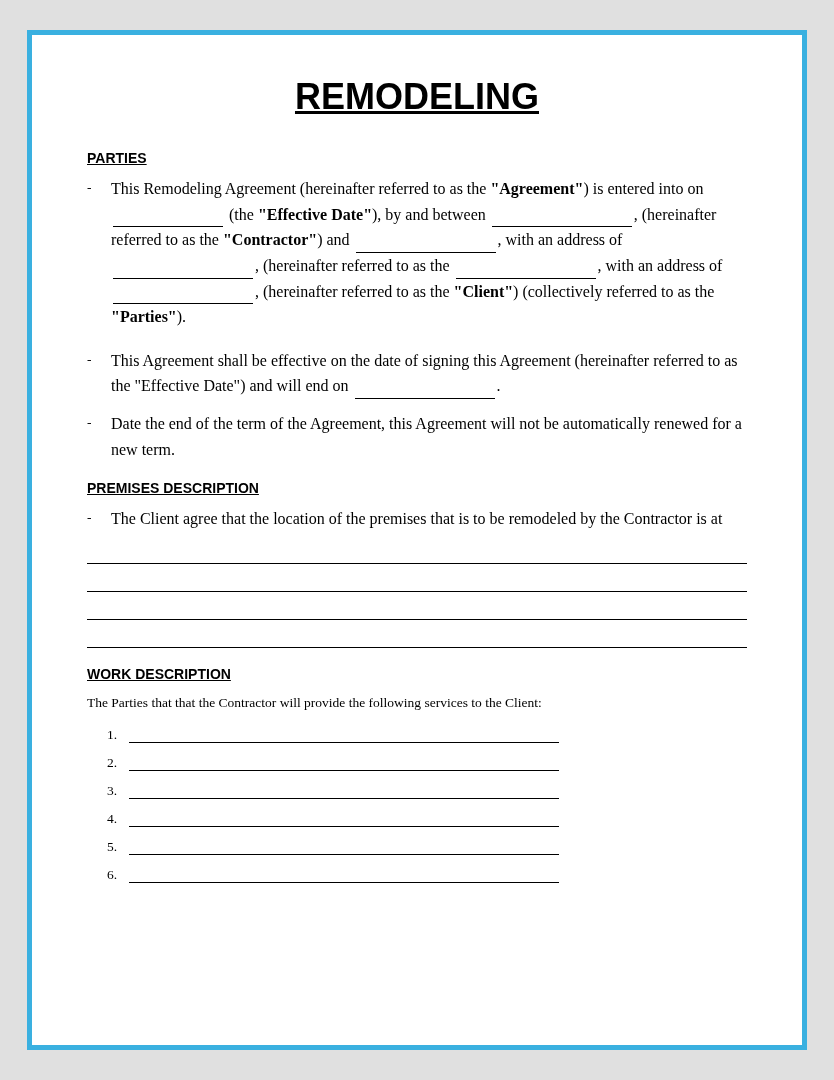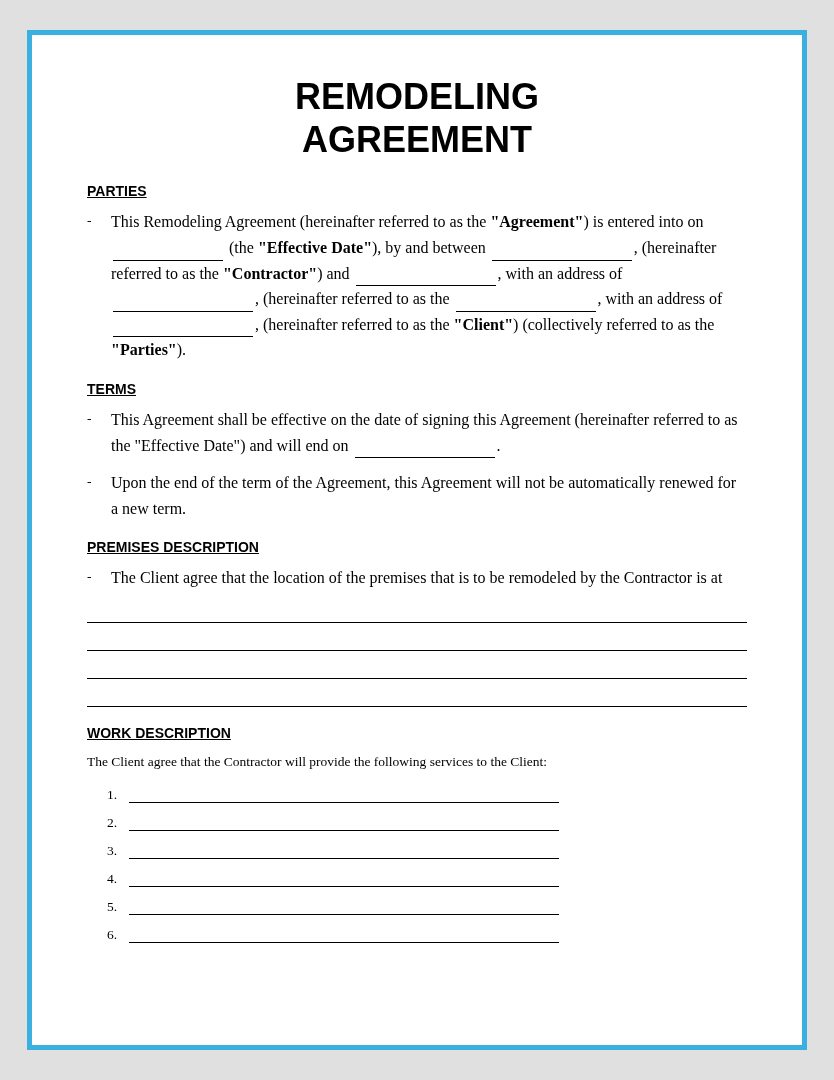--- a/index.html
+++ b/index.html
@@ -25,22 +25,23 @@
       border: 5px solid #3ab0e0;
       padding: 40px 55px;
       overflow: hidden;
     }
 
     .title {
       text-align: center;
       font-size: 36px;
       font-weight: bold;
       line-height: 1.2;
-      margin-bottom: 22px;
+      margin-bottom: 32px;
       font-family: Arial, sans-serif;
+      text-decoration: underline;
     }
 
     .section-heading {
       font-weight: bold;
       text-decoration: underline;
       font-size: 14px;
       margin-bottom: 10px;
       font-family: Arial, sans-serif;
     }
 
@@ -131,21 +132,20 @@
       max-width: 430px;
     }
   </style>
 </head>
 <body>
 
 <div class="page">
 
   <div class="title">
     <div>REMODELING</div>
-    <div>AGREEMENT</div>
   </div>
 
   <div class="section">
     <div class="section-heading">PARTIES</div>
     <div class="bullet-item">
       <span class="bullet-dash">-</span>
       <span class="bullet-text">
         This Remodeling Agreement (hereinafter referred to as the <span class="bold">"Agreement"</span>) is entered into on
         <span class="blank-line"></span>
         (the <span class="bold">"Effective Date"</span>), by and between
@@ -158,33 +158,32 @@
         <span class="blank-line-lg"></span>,
         with an address of
         <span class="blank-line-lg"></span>,
         (hereinafter referred to as the
         <span class="bold">"Client"</span>) (collectively referred to as the <span class="bold">"Parties"</span>).
       </span>
     </div>
   </div>
 
   <div class="section">
-    <div class="section-heading">TERMS</div>
     <div class="bullet-item">
       <span class="bullet-dash">-</span>
       <span class="bullet-text">
         This Agreement shall be effective on the date of signing this Agreement (hereinafter referred
         to as the "Effective Date") and will end on
         <span class="blank-line-lg"></span>.
       </span>
     </div>
     <div class="bullet-item">
       <span class="bullet-dash">-</span>
       <span class="bullet-text">
-        Upon the end of the term of the Agreement, this Agreement will not be automatically renewed
+        Date the end of the term of the Agreement, this Agreement will not be automatically renewed
         for a new term.
       </span>
     </div>
   </div>
 
   <div class="section">
     <div class="section-heading">PREMISES DESCRIPTION</div>
     <div class="bullet-item">
       <span class="bullet-dash">-</span>
       <span class="bullet-text">
@@ -195,21 +194,21 @@
     <div class="premises-lines">
       <div class="underline-row"></div>
       <div class="underline-row"></div>
       <div class="underline-row"></div>
       <div class="underline-row"></div>
     </div>
   </div>
 
   <div class="section">
     <div class="section-heading">WORK DESCRIPTION</div>
-    <div class="work-desc-intro">The Client agree that the Contractor will provide the following services to the Client:</div>
+    <div class="work-desc-intro">The Parties that that the Contractor will provide the following services to the Client:</div>
     <div class="numbered-list">
       <div class="numbered-item">
         <span class="numbered-item-num">1.</span>
         <div class="numbered-item-line"></div>
       </div>
       <div class="numbered-item">
         <span class="numbered-item-num">2.</span>
         <div class="numbered-item-line"></div>
       </div>
       <div class="numbered-item">

